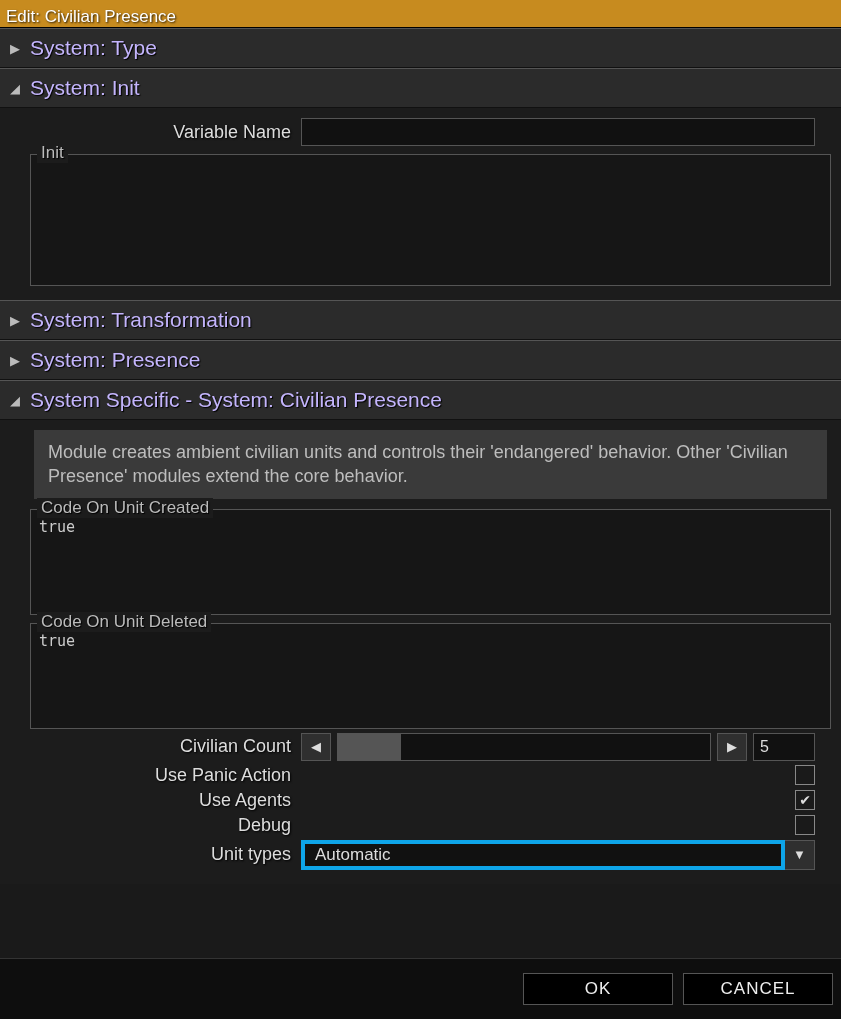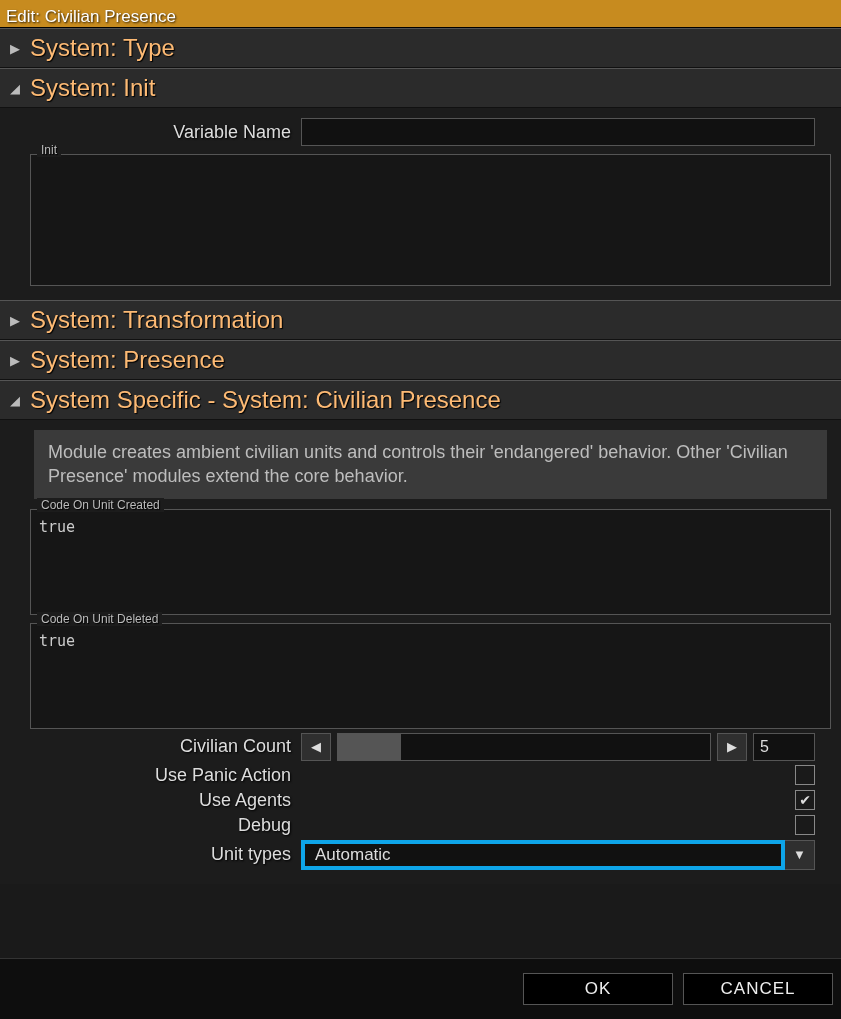--- a/index.html
+++ b/index.html
@@ -44,22 +44,22 @@
   }
   .section-header .tri {
     width: 30px;
     display: flex;
     align-items: center;
     justify-content: center;
     color: #bbb;
     font-size: 13px;
   }
   .section-header .lbl {
-    font-size: 24px;
-    color: #fdba74;
+    font-size: 21px;
+    color: #c4b5fd;
     text-shadow: 1px 1px 1px #000;
   }
   .section-body {
     padding: 6px 10px 10px 30px;
     background: #1c1c1c;
   }
   
   .row {
     display: flex;
     align-items: center;
@@ -91,21 +91,21 @@
     padding: 8px;
     position: relative;
     background: #161616;
   }
   .group-legend {
     position: absolute;
     top: -12px;
     left: 6px;
     padding: 0 4px;
     background: #1c1c1c;
-    font-size: 12px;
+    font-size: 17px;
     color: #bbb;
     text-shadow: 1px 1px 1px #000;
   }
   .group textarea, .group .code-area {
     width: 100%;
     min-height: 110px;
     background: transparent;
     border: none;
     resize: none;
     color: #ccc;

